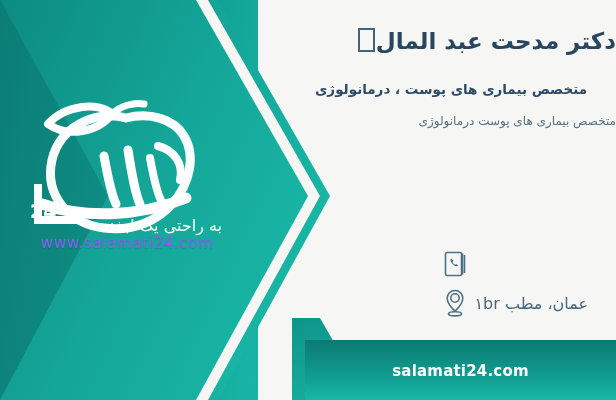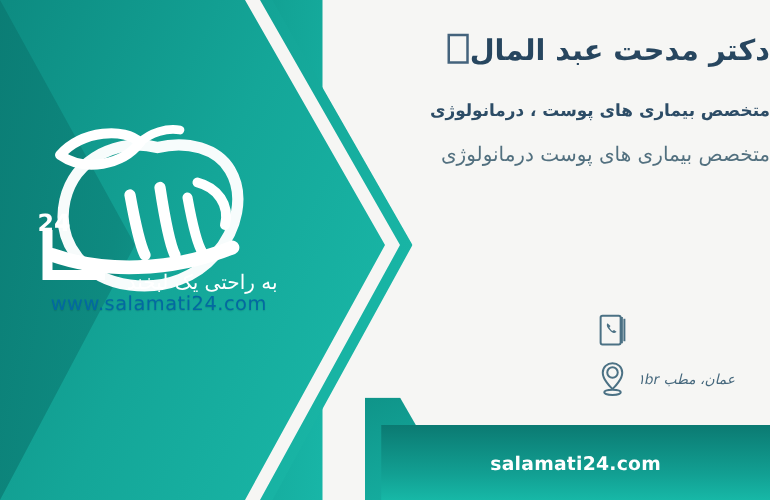--- a/index.html
+++ b/index.html
@@ -46,30 +46,30 @@
   
   .logo{
     position:absolute;left:8px;top:92px;width:238px;height:180px;
     color:#ffffff;
   }
   .logo svg{display:block;width:238px;height:150px;}
   .logo-url{
     position:absolute;left:0;top:142px;width:238px;
     text-align:center;
     font-family:"DejaVu Sans","Liberation Sans",sans-serif;
-    font-size:15.5px;letter-spacing:.4px;color:#0369a1;
+    font-size:15.5px;letter-spacing:.4px;color:#8b5cf6;
     text-shadow:0 1px 1px rgba(0,0,0,.12);
   }
   .logo-tagline{
     position:absolute;right:24px;top:124px;
     font-size:16px;color:#ffffff;letter-spacing:1px;
     direction:rtl;
   }
   .logo-badge{
-    position:absolute;left:22px;top:76px;
+    position:absolute;left:22px;top:108px;
     font-size:19px;font-weight:bold;color:#ffffff;
     font-family:"DejaVu Sans","Liberation Sans",sans-serif;
   }
 
   
   .content{
     position:absolute;right:0;top:26px;
     width:330px;text-align:right;direction:rtl;
   }
   .doctor-name{
@@ -79,48 +79,48 @@
   }
   .tofu{
     display:inline-block;width:13px;height:20px;
     border:2px solid #44637c;
     vertical-align:-3px;margin-right:1px;
   }
   .specialty-main{
     margin-top:22px;
     font-size:13.5px;font-weight:bold;color:#2c4c66;
     line-height:1.5;
+    text-align:center;
   }
   .specialty-sub{
     margin-top:13px;
-    font-size:16px;color:#52707f;
+    font-size:12px;color:#52707f;
     line-height:1.5;
   }
 
   
   .contacts{
     position:absolute;right:22px;top:248px;
     direction:rtl;text-align:right;
   }
   .contact-row{
     display:flex;align-items:center;justify-content:flex-start;
     flex-direction:row-reverse;
     margin-bottom:7px;min-height:32px;
   }
   .contact-icon{
     width:32px;height:32px;flex:0 0 32px;
     display:flex;align-items:center;justify-content:center;
     color:#4b7184;
   }
   .contact-icon svg{display:block;}
   .contact-text{
-    font-size:11px;color:#46687d;
+    font-size:16px;color:#46687d;
     margin-left:4px;margin-right:6px;
     white-space:nowrap;
-    font-style:italic;
   }
 
   
   .bottom-bar{
     position:absolute;left:305px;top:340px;
     width:311px;height:72px;
     background:linear-gradient(180deg,#0b7a72 0%,#12a093 55%,#1ac6b2 100%);
     display:flex;align-items:center;justify-content:center;
   }
   .bottom-bar span{

